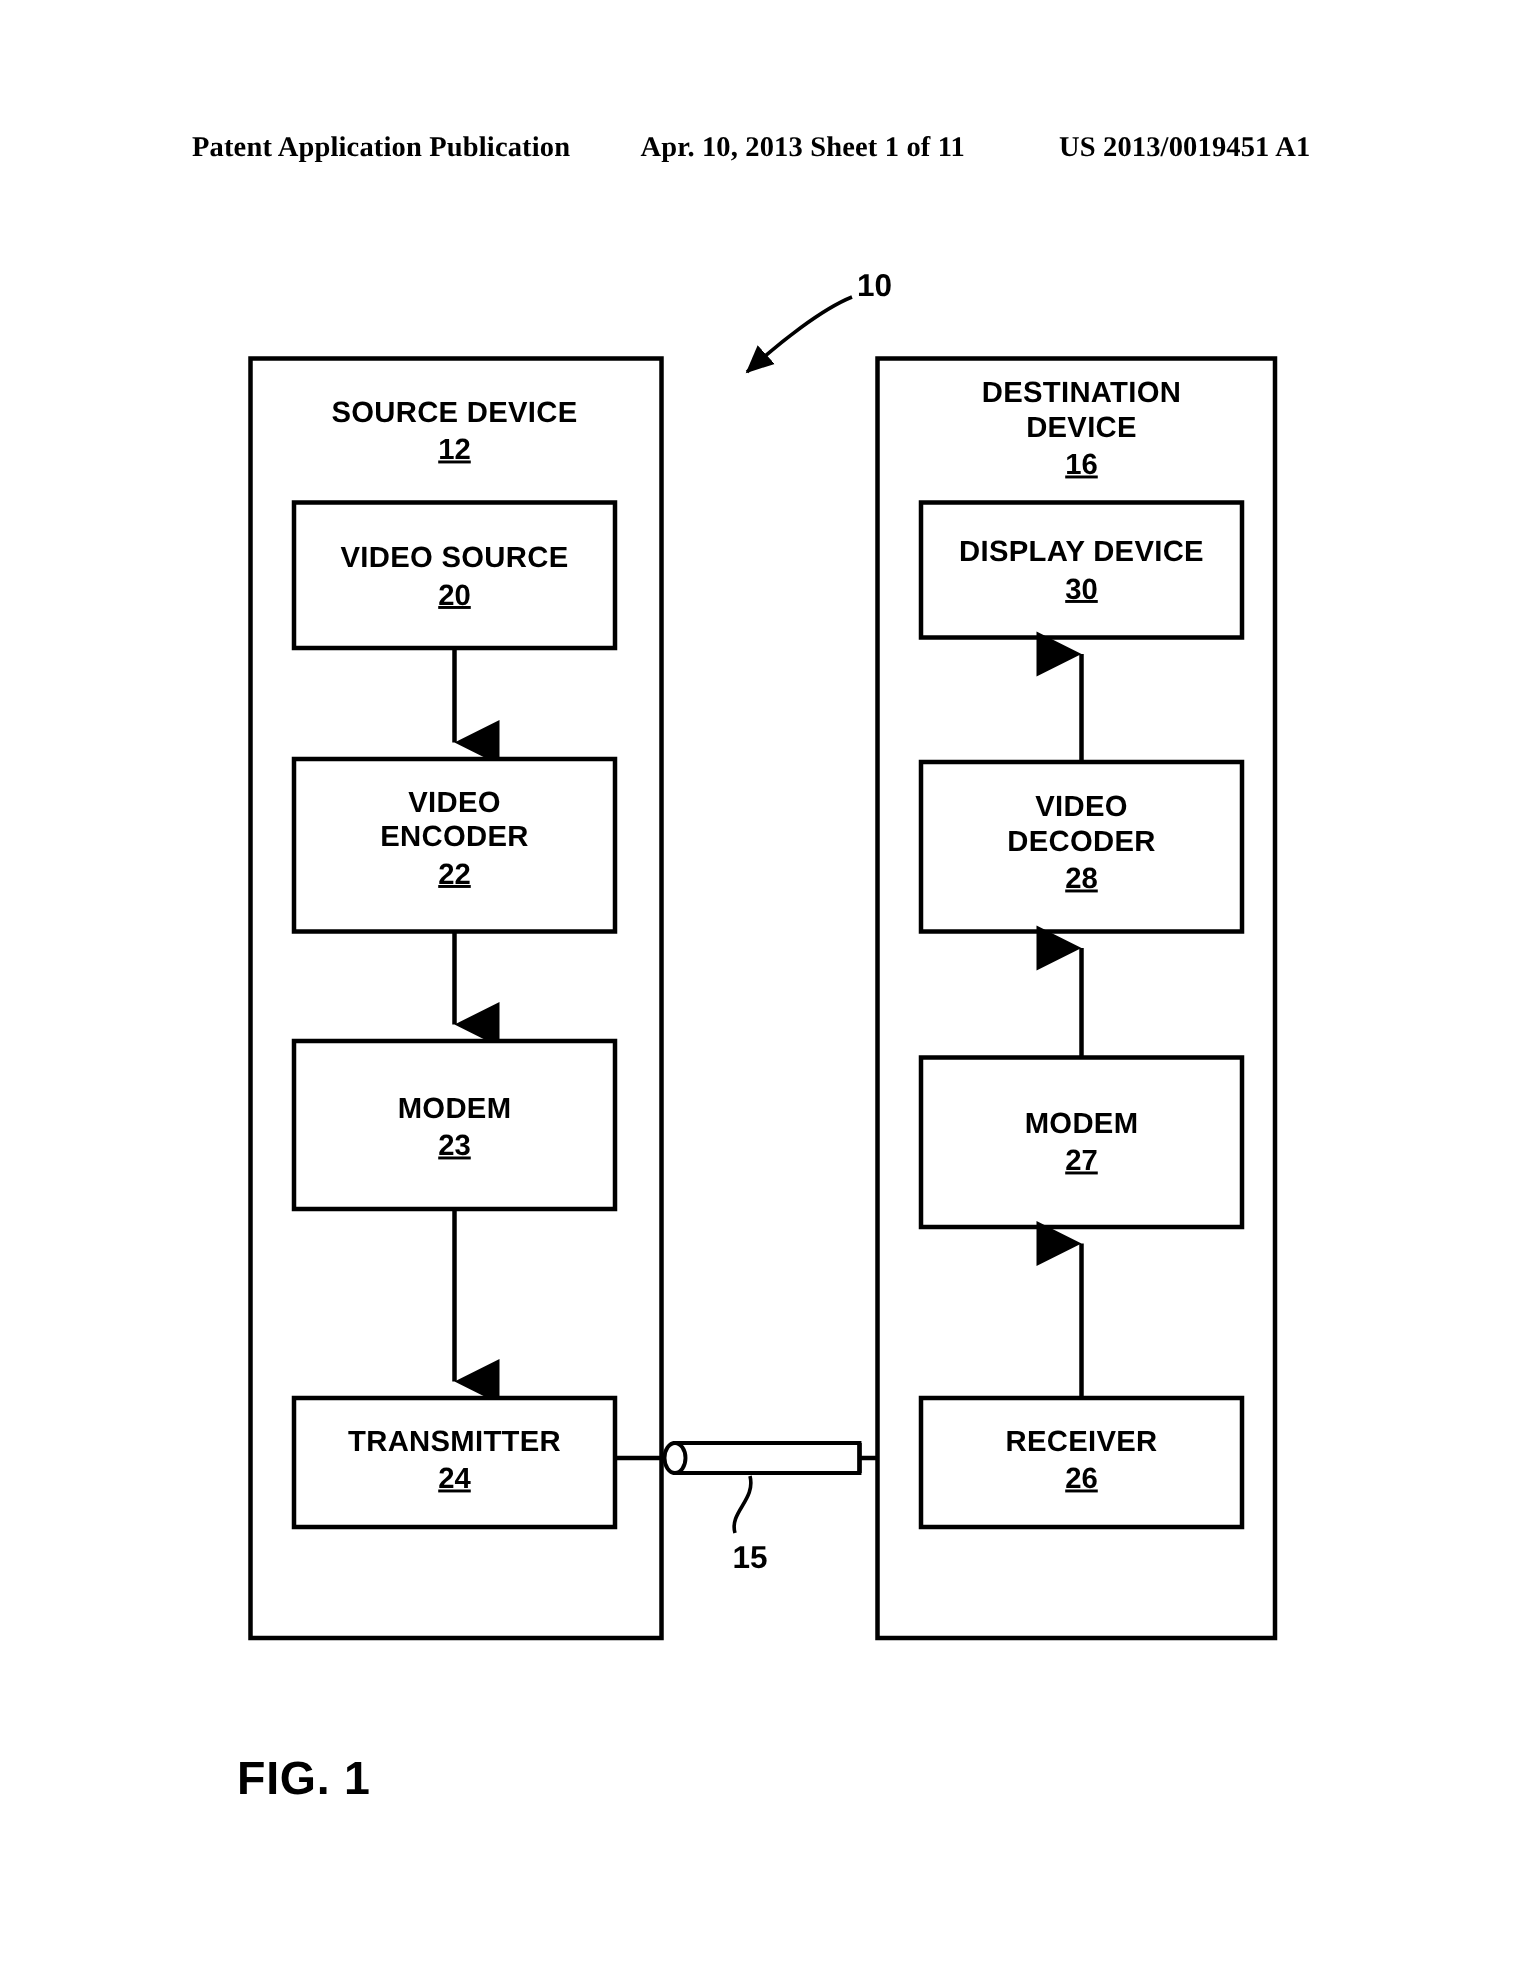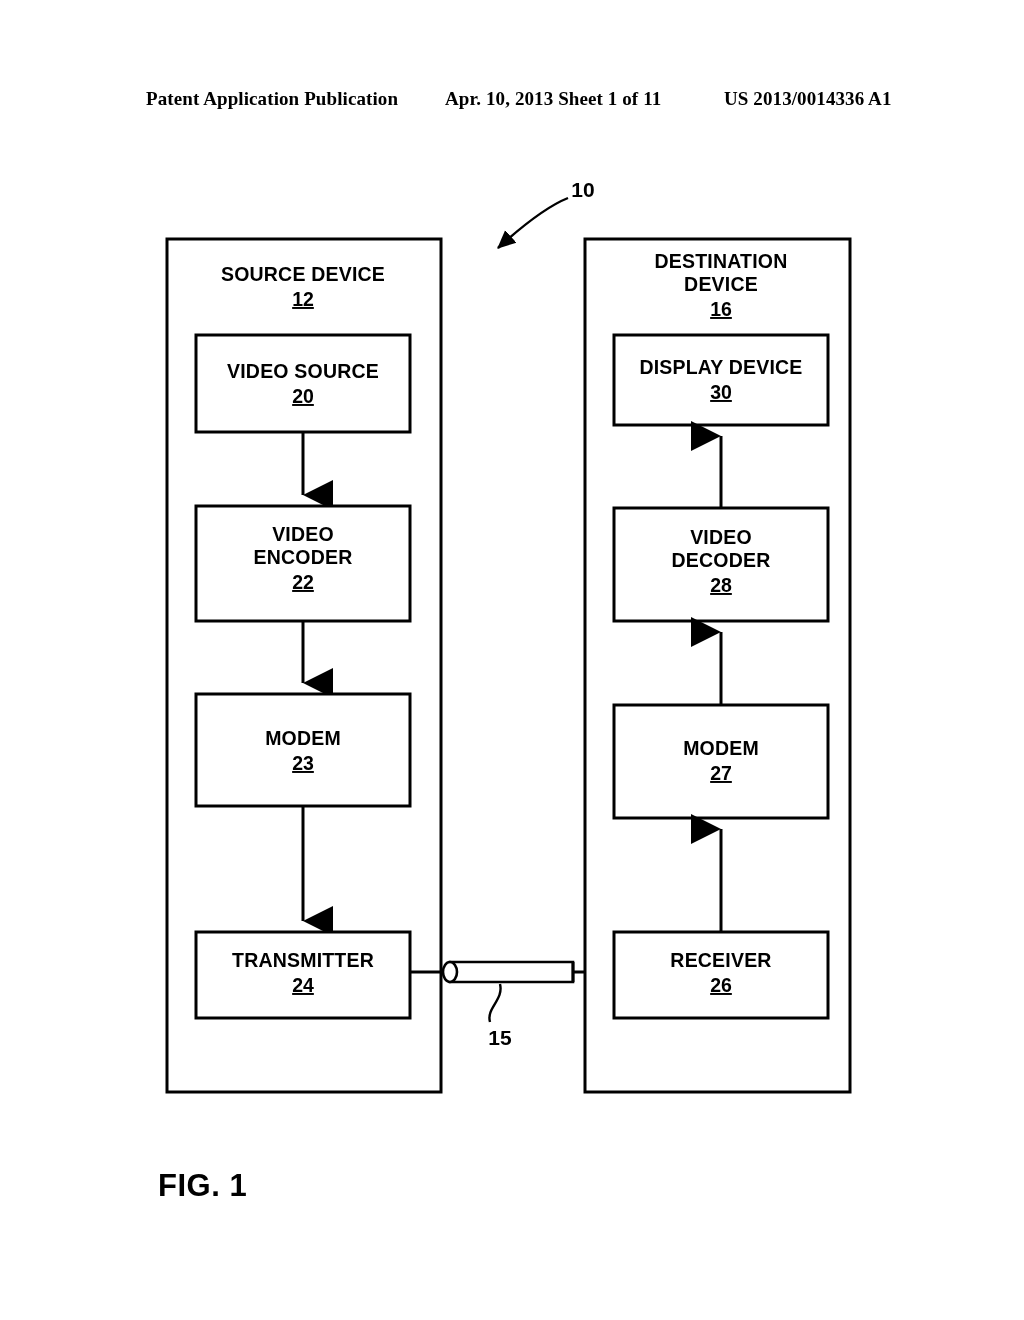--- a/index.html
+++ b/index.html
@@ -27,21 +27,20 @@
     position: absolute;
     top: 88px;
     left: 0;
     width: 843px;
     height: 28px;
     font-family: "Liberation Serif", serif;
     font-weight: bold;
     font-size: 19px;
     letter-spacing: 0.1px;
     white-space: nowrap;
-    margin-left: 18px;
   }
   .pub-header .h-left {
     position: absolute;
     left: 128px;
     top: 0;
   }
   .pub-header .h-mid {
     position: absolute;
     left: 427px;
     top: 0;
@@ -120,21 +119,21 @@
   }
 </style>
 </head>
 <body>
 
 <div id="page">
 
   <div class="pub-header">
     <span class="h-left">Patent Application Publication</span>
     <span class="h-mid">Apr. 10, 2013  Sheet 1 of 11</span>
-    <span class="h-right">US 2013/0014336 A1</span>
+    <span class="h-right">US 2013/0019451 A1</span>
   </div>
 
   <svg id="diagram" viewBox="0 0 1024 1320" xmlns="http://www.w3.org/2000/svg">
 
     <defs>
       <marker id="arrowDown" viewBox="0 0 12 12" refX="6" refY="11" markerWidth="12" markerHeight="12" orient="auto-start-reverse">
         <path d="M 1 1 L 11 1 L 6 11 z" fill="#000000"></path>
       </marker>
       <marker id="solidHead" viewBox="0 0 10 10" refX="9" refY="5" markerWidth="8" markerHeight="8" orient="auto">
         <path d="M 0 0.6 L 9.6 5 L 0 9.4 z" fill="#000000"></path>

